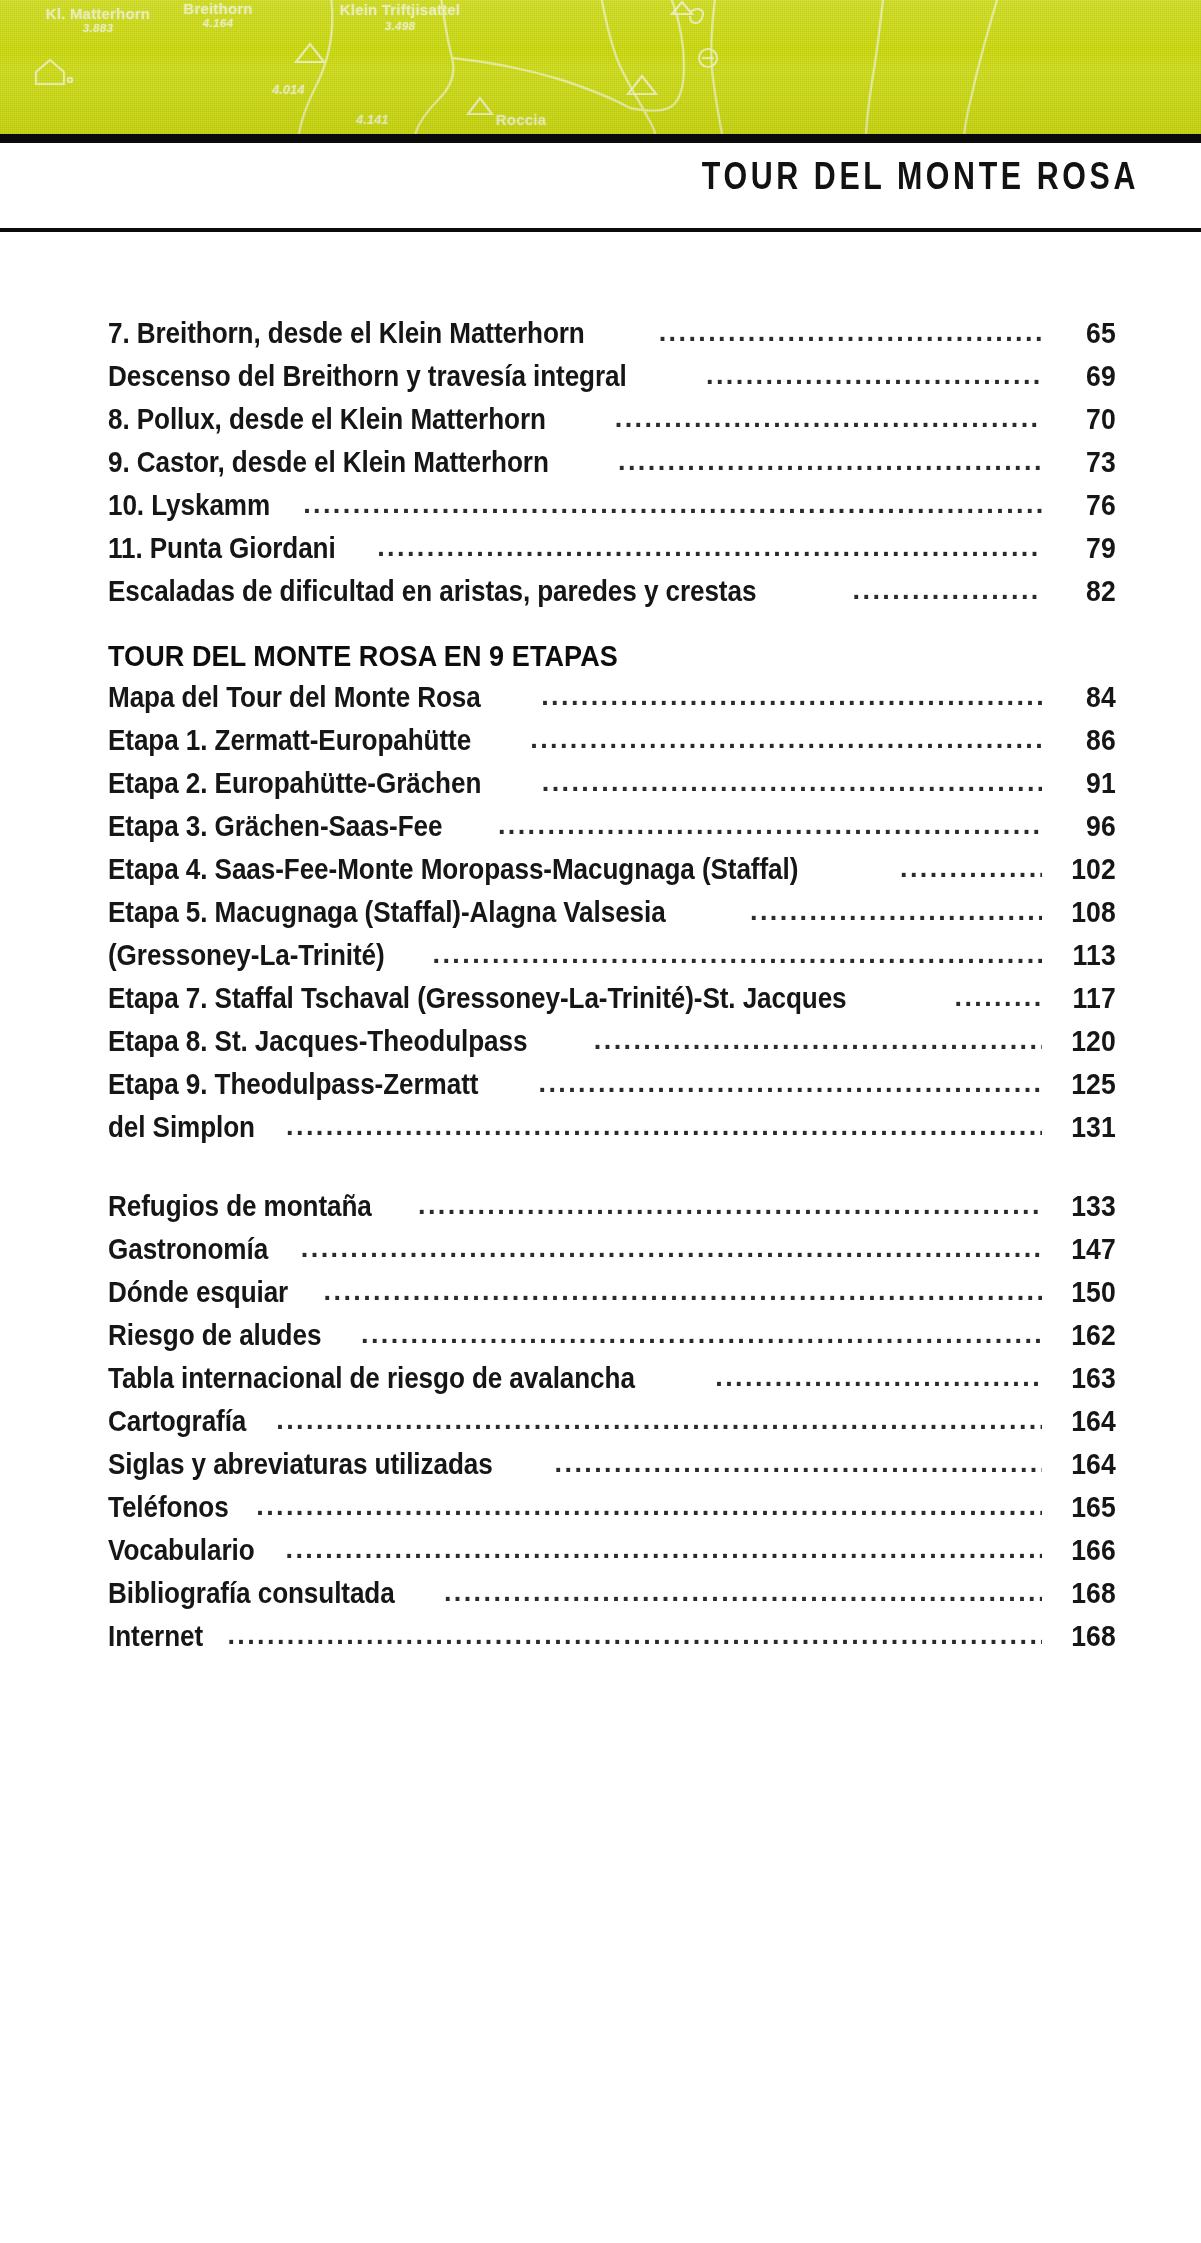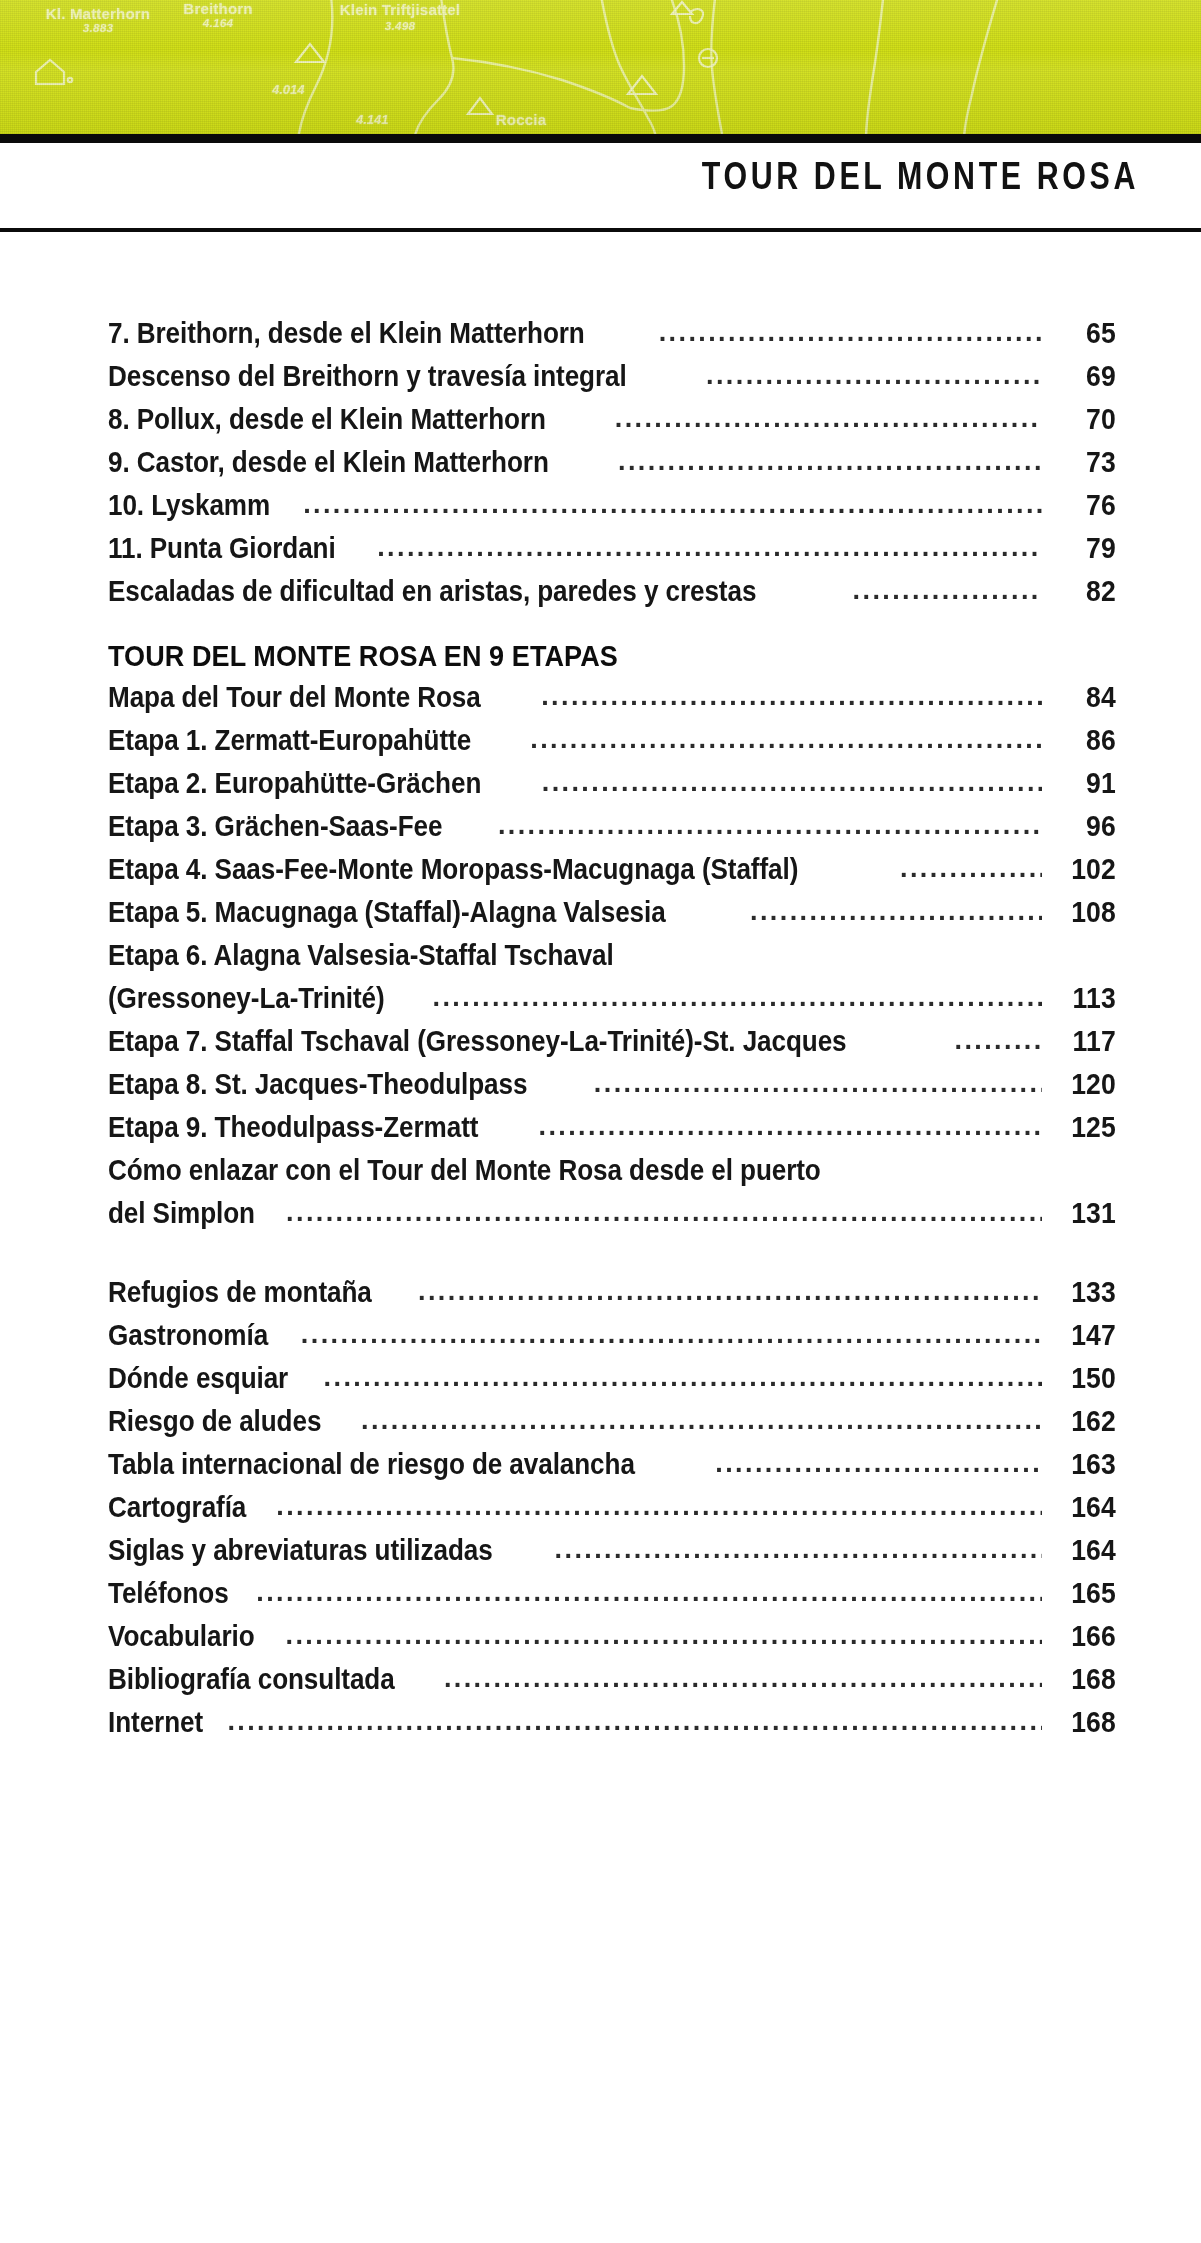--- a/index.html
+++ b/index.html
@@ -294,25 +294,20 @@
       <span class="label">Etapa 4. Saas-Fee-Monte Moropass-Macugnaga (Staffal)</span>
       <span class="leader">.............................................................................................</span>
       <span class="pg">102</span>
     </div>
     <div class="toc-row">
       <span class="label">Etapa 5. Macugnaga (Staffal)-Alagna Valsesia</span>
       <span class="leader">.............................................................................................</span>
       <span class="pg">108</span>
     </div>
 
-    <div class="toc-row cont-first">
-      <span class="label">Etapa 6. Alagna Valsesia-Staffal Tschaval</span>
-      <span class="leader">.</span>
-      <span class="pg"></span>
-    </div>
     <div class="toc-row">
       <span class="label">(Gressoney-La-Trinité)</span>
       <span class="leader">.............................................................................................</span>
       <span class="pg">113</span>
     </div>
 
     <div class="toc-row">
       <span class="label">Etapa 7. Staffal Tschaval (Gressoney-La-Trinité)-St. Jacques</span>
       <span class="leader">.............................................................................................</span>
       <span class="pg">117</span>
@@ -321,25 +316,20 @@
       <span class="label">Etapa 8. St. Jacques-Theodulpass</span>
       <span class="leader">.............................................................................................</span>
       <span class="pg">120</span>
     </div>
     <div class="toc-row">
       <span class="label">Etapa 9. Theodulpass-Zermatt</span>
       <span class="leader">.............................................................................................</span>
       <span class="pg">125</span>
     </div>
 
-    <div class="toc-row cont-first">
-      <span class="label">Cómo enlazar con el Tour del Monte Rosa desde el puerto</span>
-      <span class="leader">.</span>
-      <span class="pg"></span>
-    </div>
     <div class="toc-row">
       <span class="label">del Simplon</span>
       <span class="leader">.............................................................................................</span>
       <span class="pg">131</span>
     </div>
   </div>
 
   <div class="spacer-md"></div>
 
   <div class="toc-group">

